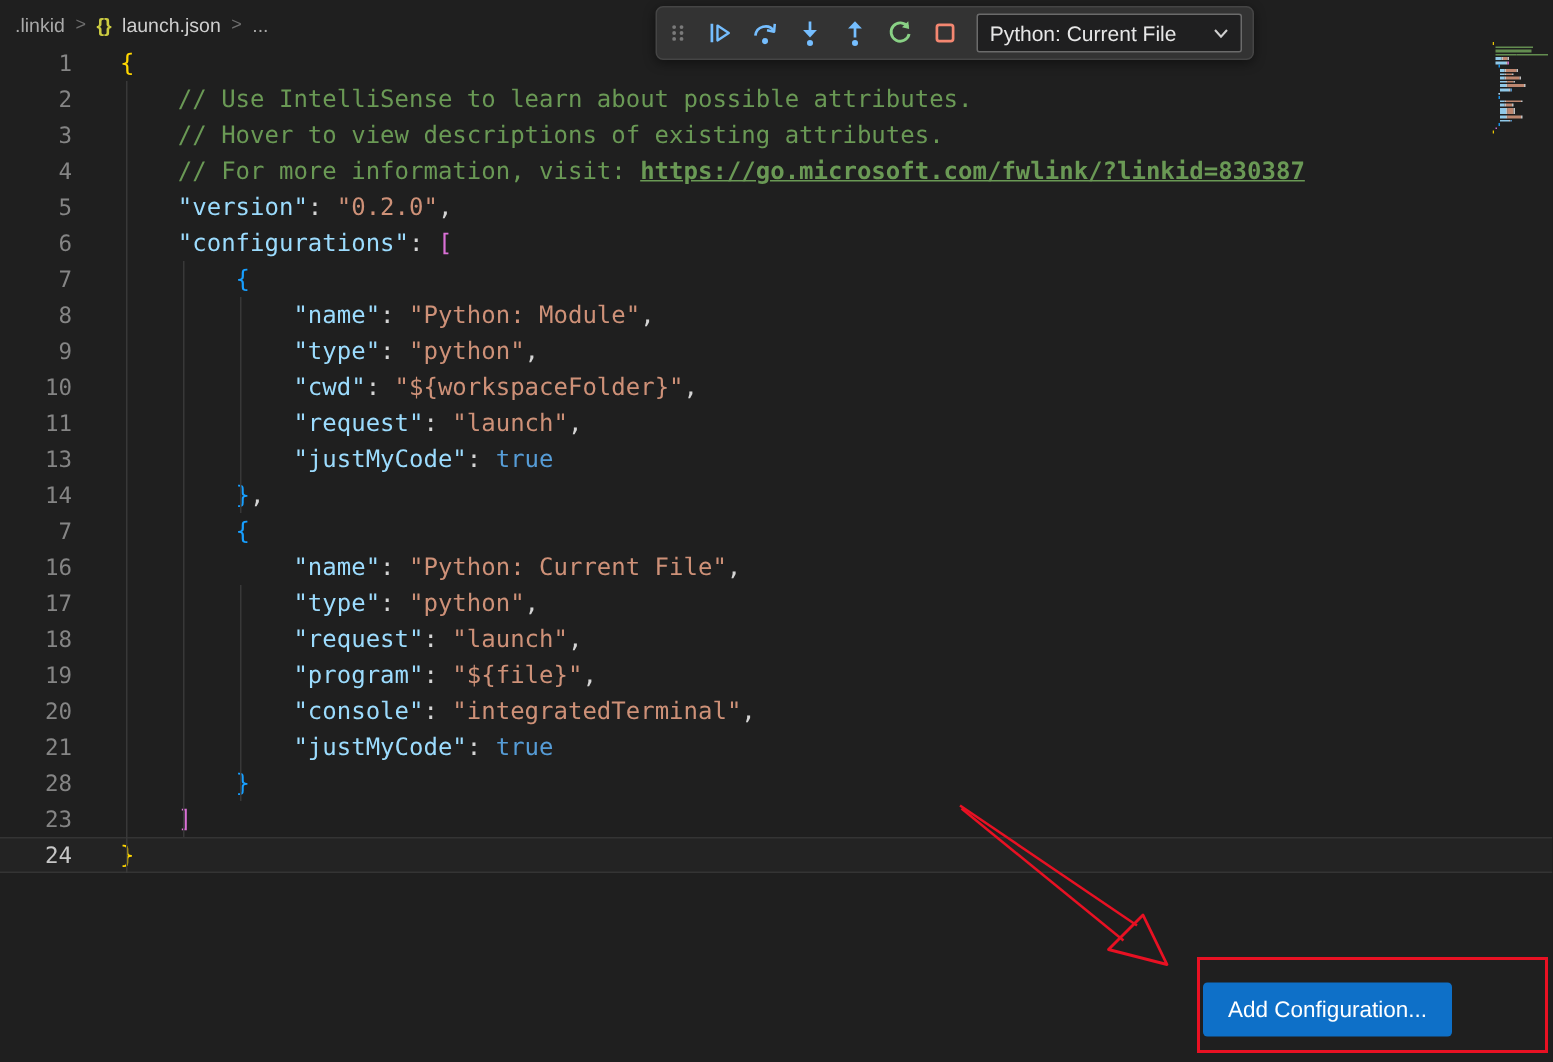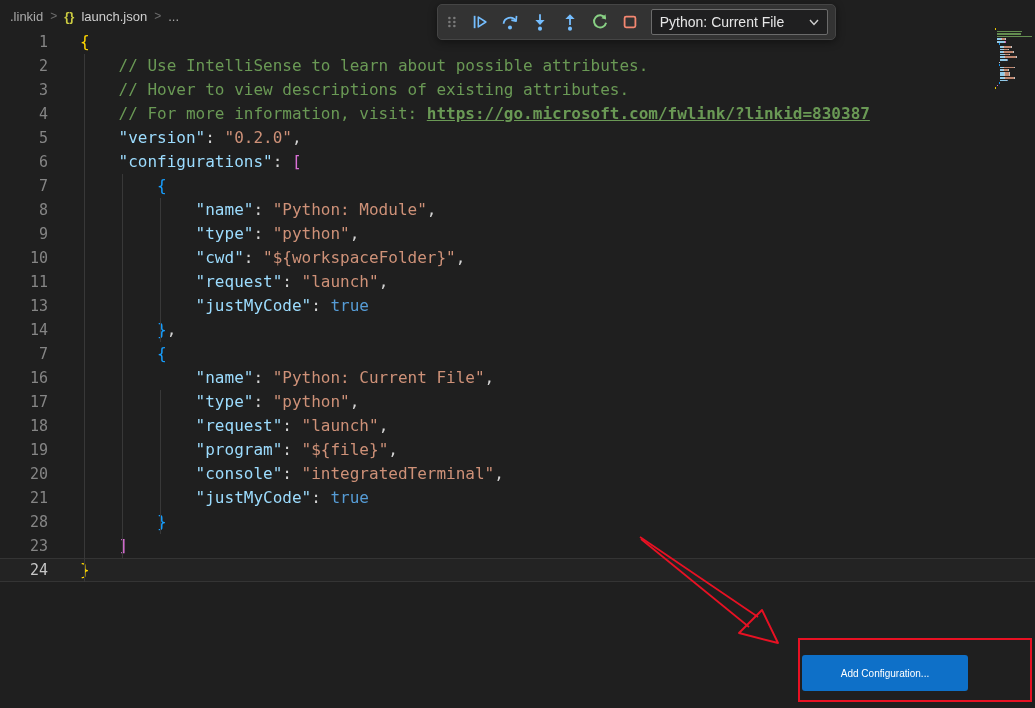--- a/index.html
+++ b/index.html
@@ -54,21 +54,21 @@
   .mm-row i{position:absolute;top:0;height:100%;display:block;opacity:.9;}
   
   .annot-svg{position:absolute;left:0;top:0;pointer-events:none;}
   .annot-rect{
     position:absolute;left:798px;top:638px;width:230px;height:60px;
     border:2px solid var(--annot-red,#e81123);pointer-events:none;
   }
   .add-config-btn{
     position:absolute;left:802px;top:655px;width:166px;height:36px;
     background:var(--accent-blue,#0e70c8);color:#ffffff;border:none;border-radius:3px;
-    font-family:"Liberation Sans", sans-serif;font-size:10px;cursor:pointer;
+    font-family:"Liberation Sans", sans-serif;font-size:15px;cursor:pointer;
   }
 </style>
 </head>
 <body style="--accent-blue: #0e70c8; --annot-red: #e81123;">
 
 <div class="breadcrumb">
   <span>.linkid</span>
   <span class="sep">&gt;</span>
   <span class="braces">{}</span>
   <span class="file">launch.json</span>

